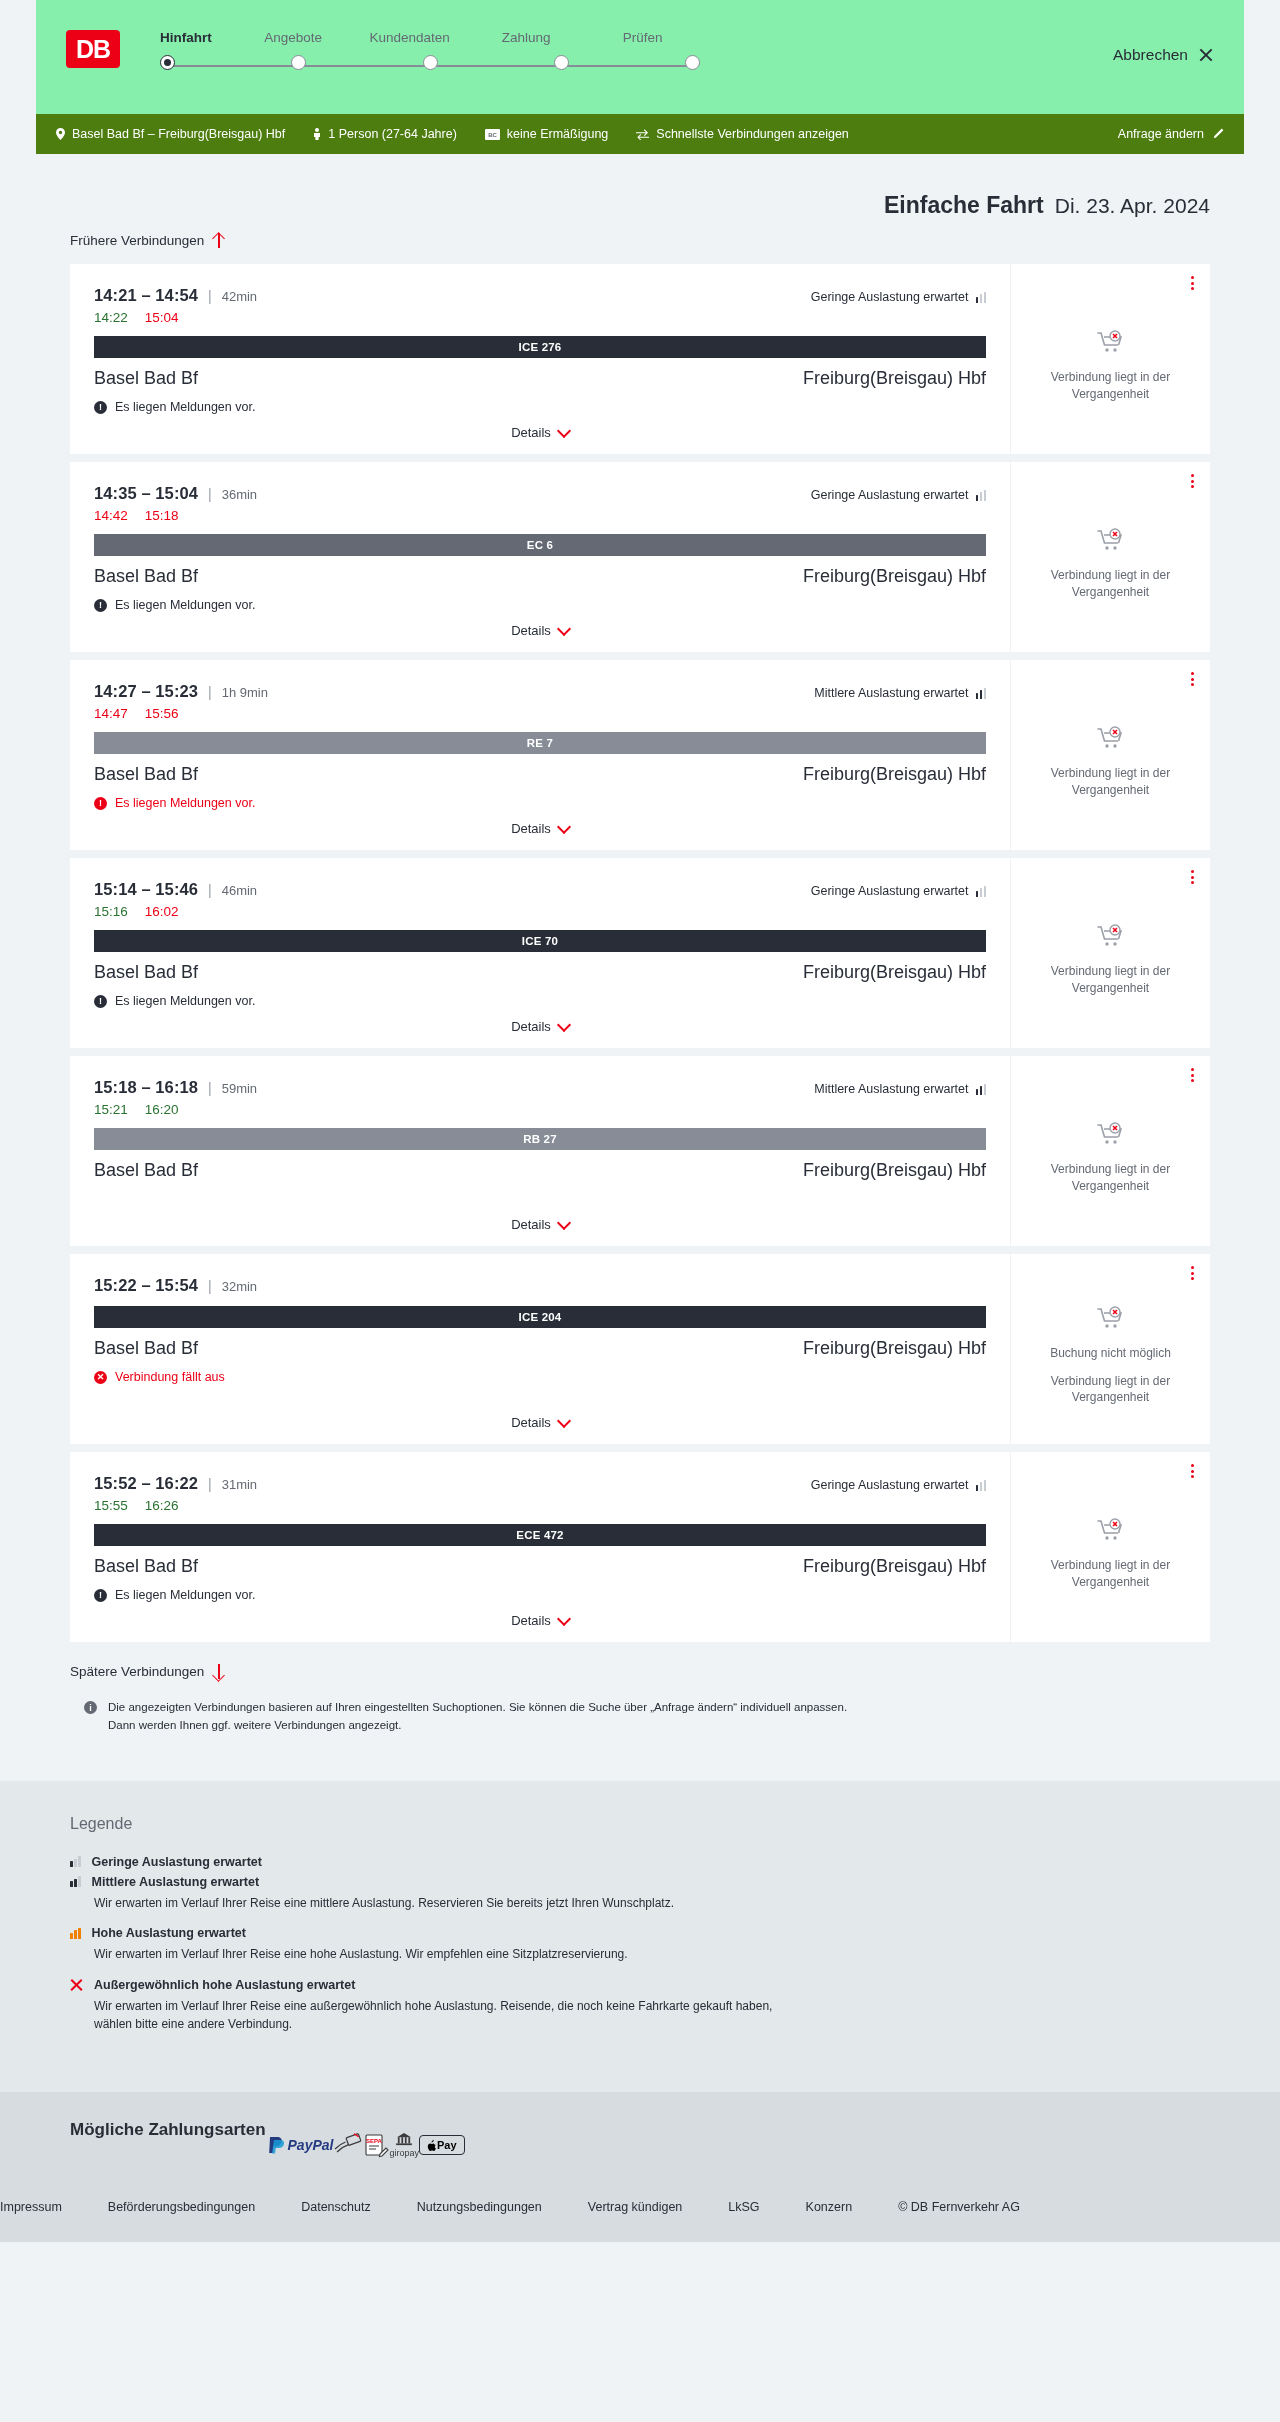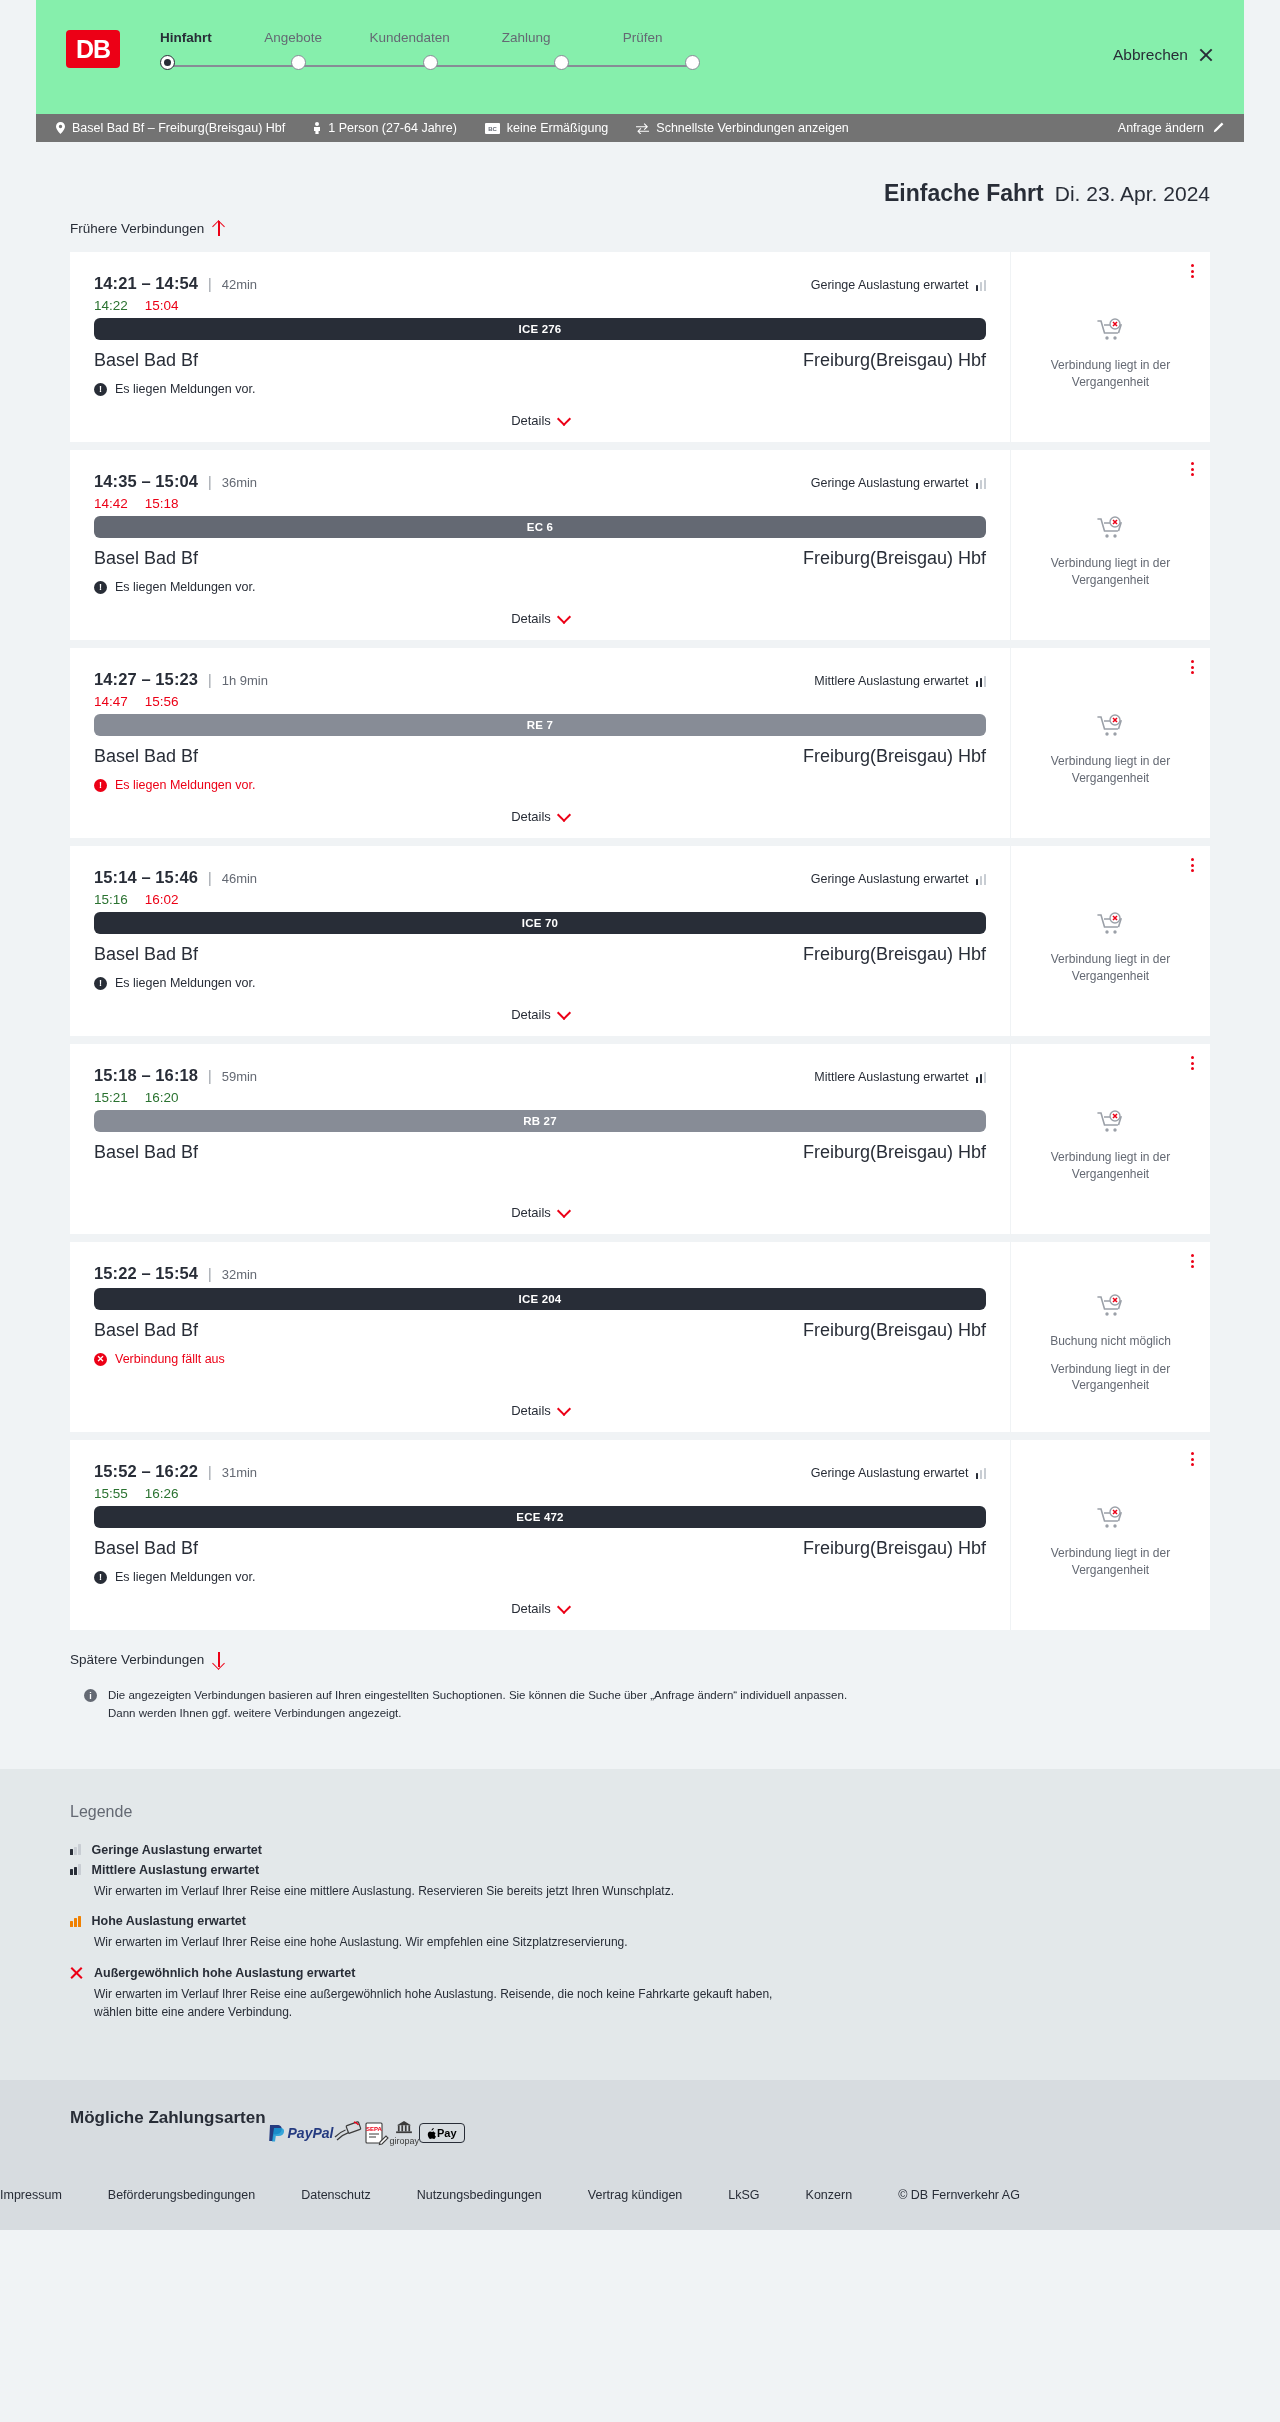--- a/index.html
+++ b/index.html
@@ -69,23 +69,23 @@
   .x-icon { width: 16px; height: 16px; position: relative; }
   .x-icon::before, .x-icon::after {
     content: ""; position: absolute; top: 7px; left: 0;
     width: 16px; height: 2px; background: #282d37;
   }
   .x-icon::before { transform: rotate(45deg); }
   .x-icon::after { transform: rotate(-45deg); }
 
   
   .summary-bar {
-    background: #737373;
+    background: #4d7c0f;
     margin: 0 36px;
-    height: 28px;
+    height: 40px;
     display: flex; align-items: center;
     padding: 0 20px;
     color: #fff; font-size: 12.5px;
     gap: 0;
   }
   .summary-item {
     display: flex; align-items: center; gap: 7px;
     margin-right: 28px; white-space: nowrap; cursor: pointer;
   }
   .summary-spacer { flex: 1; }
@@ -153,21 +153,21 @@
   }
   .occ-bars { display: flex; align-items: flex-end; gap: 1.5px; height: 11px; }
   .occ-bars i { width: 2.5px; border-radius: 0.5px; display: block; }
   .occ-bars i.b1 { height: 6px; }
   .occ-bars i.b2 { height: 8.5px; }
   .occ-bars i.b3 { height: 11px; }
   .rt-times { display: flex; gap: 17px; margin-top: 5px; font-size: 13.5px; }
   .rt-green { color: #2a7230; }
   .rt-red { color: #ec0016; }
   .train-bar {
-    margin-top: 5px; height: 22px; border-radius: 6px;
+    margin-top: 11px; height: 22px; border-radius: 0;
     display: flex; align-items: center; justify-content: center;
     color: #fff; font-size: 11.5px; font-weight: bold; letter-spacing: 0.2px;
   }
   .train-bar.dark { background: #282d37; }
   .train-bar.mid { background: #646973; }
   .train-bar.light { background: #878c96; }
   .stations {
     display: flex; justify-content: space-between;
     margin-top: 10px; font-size: 18px; color: #282d37;
   }

